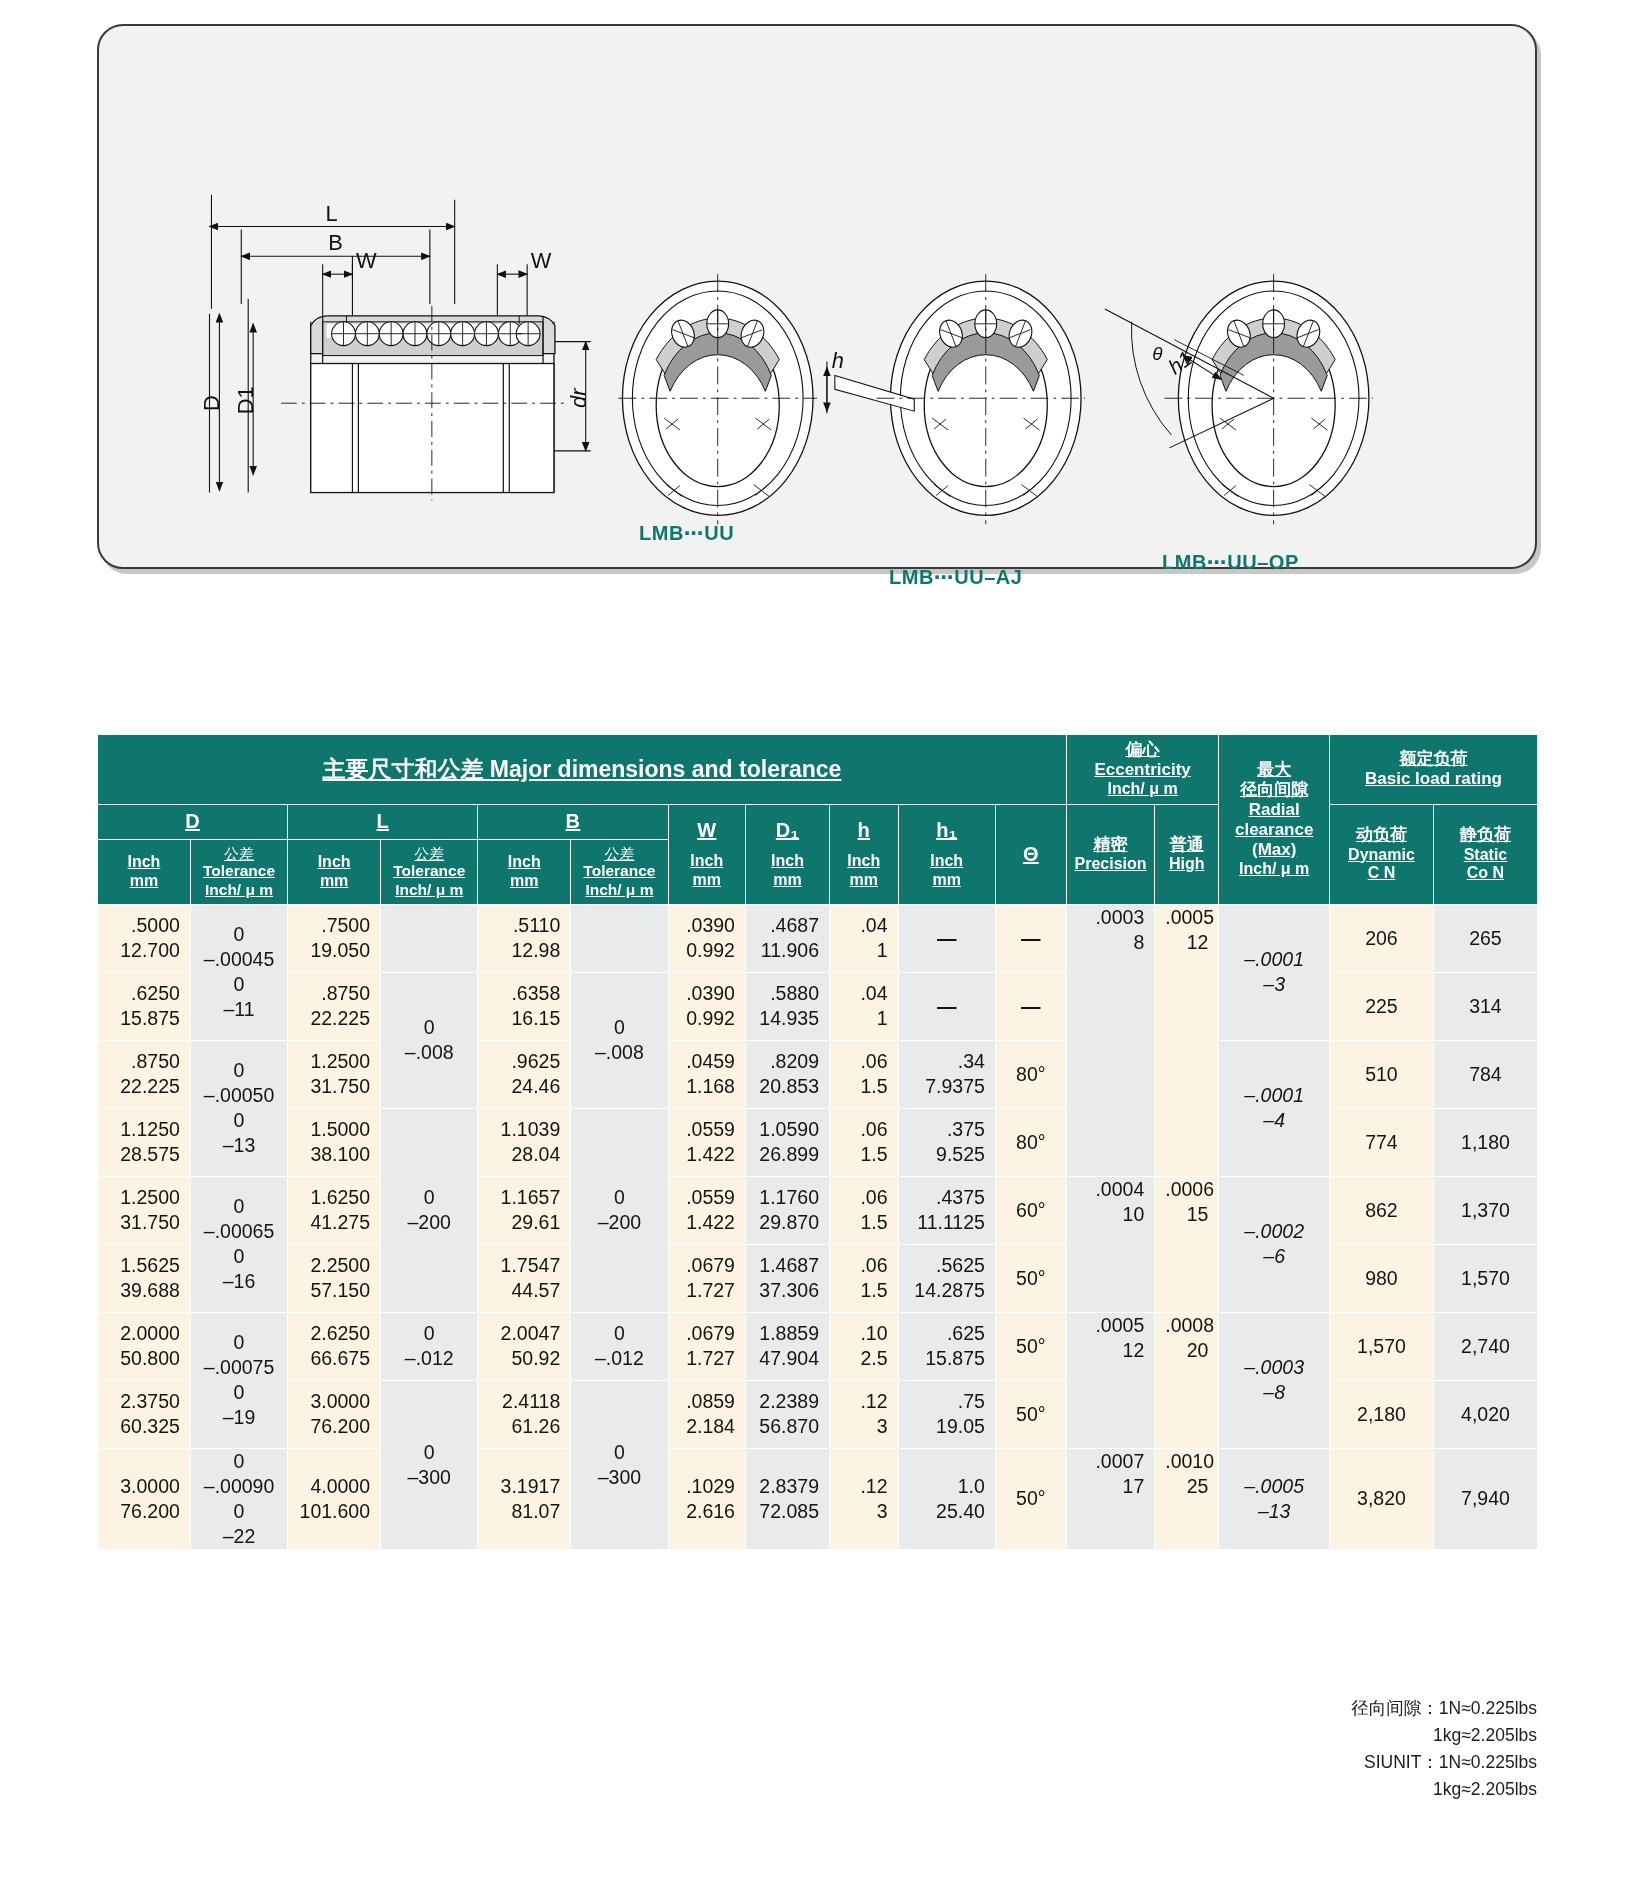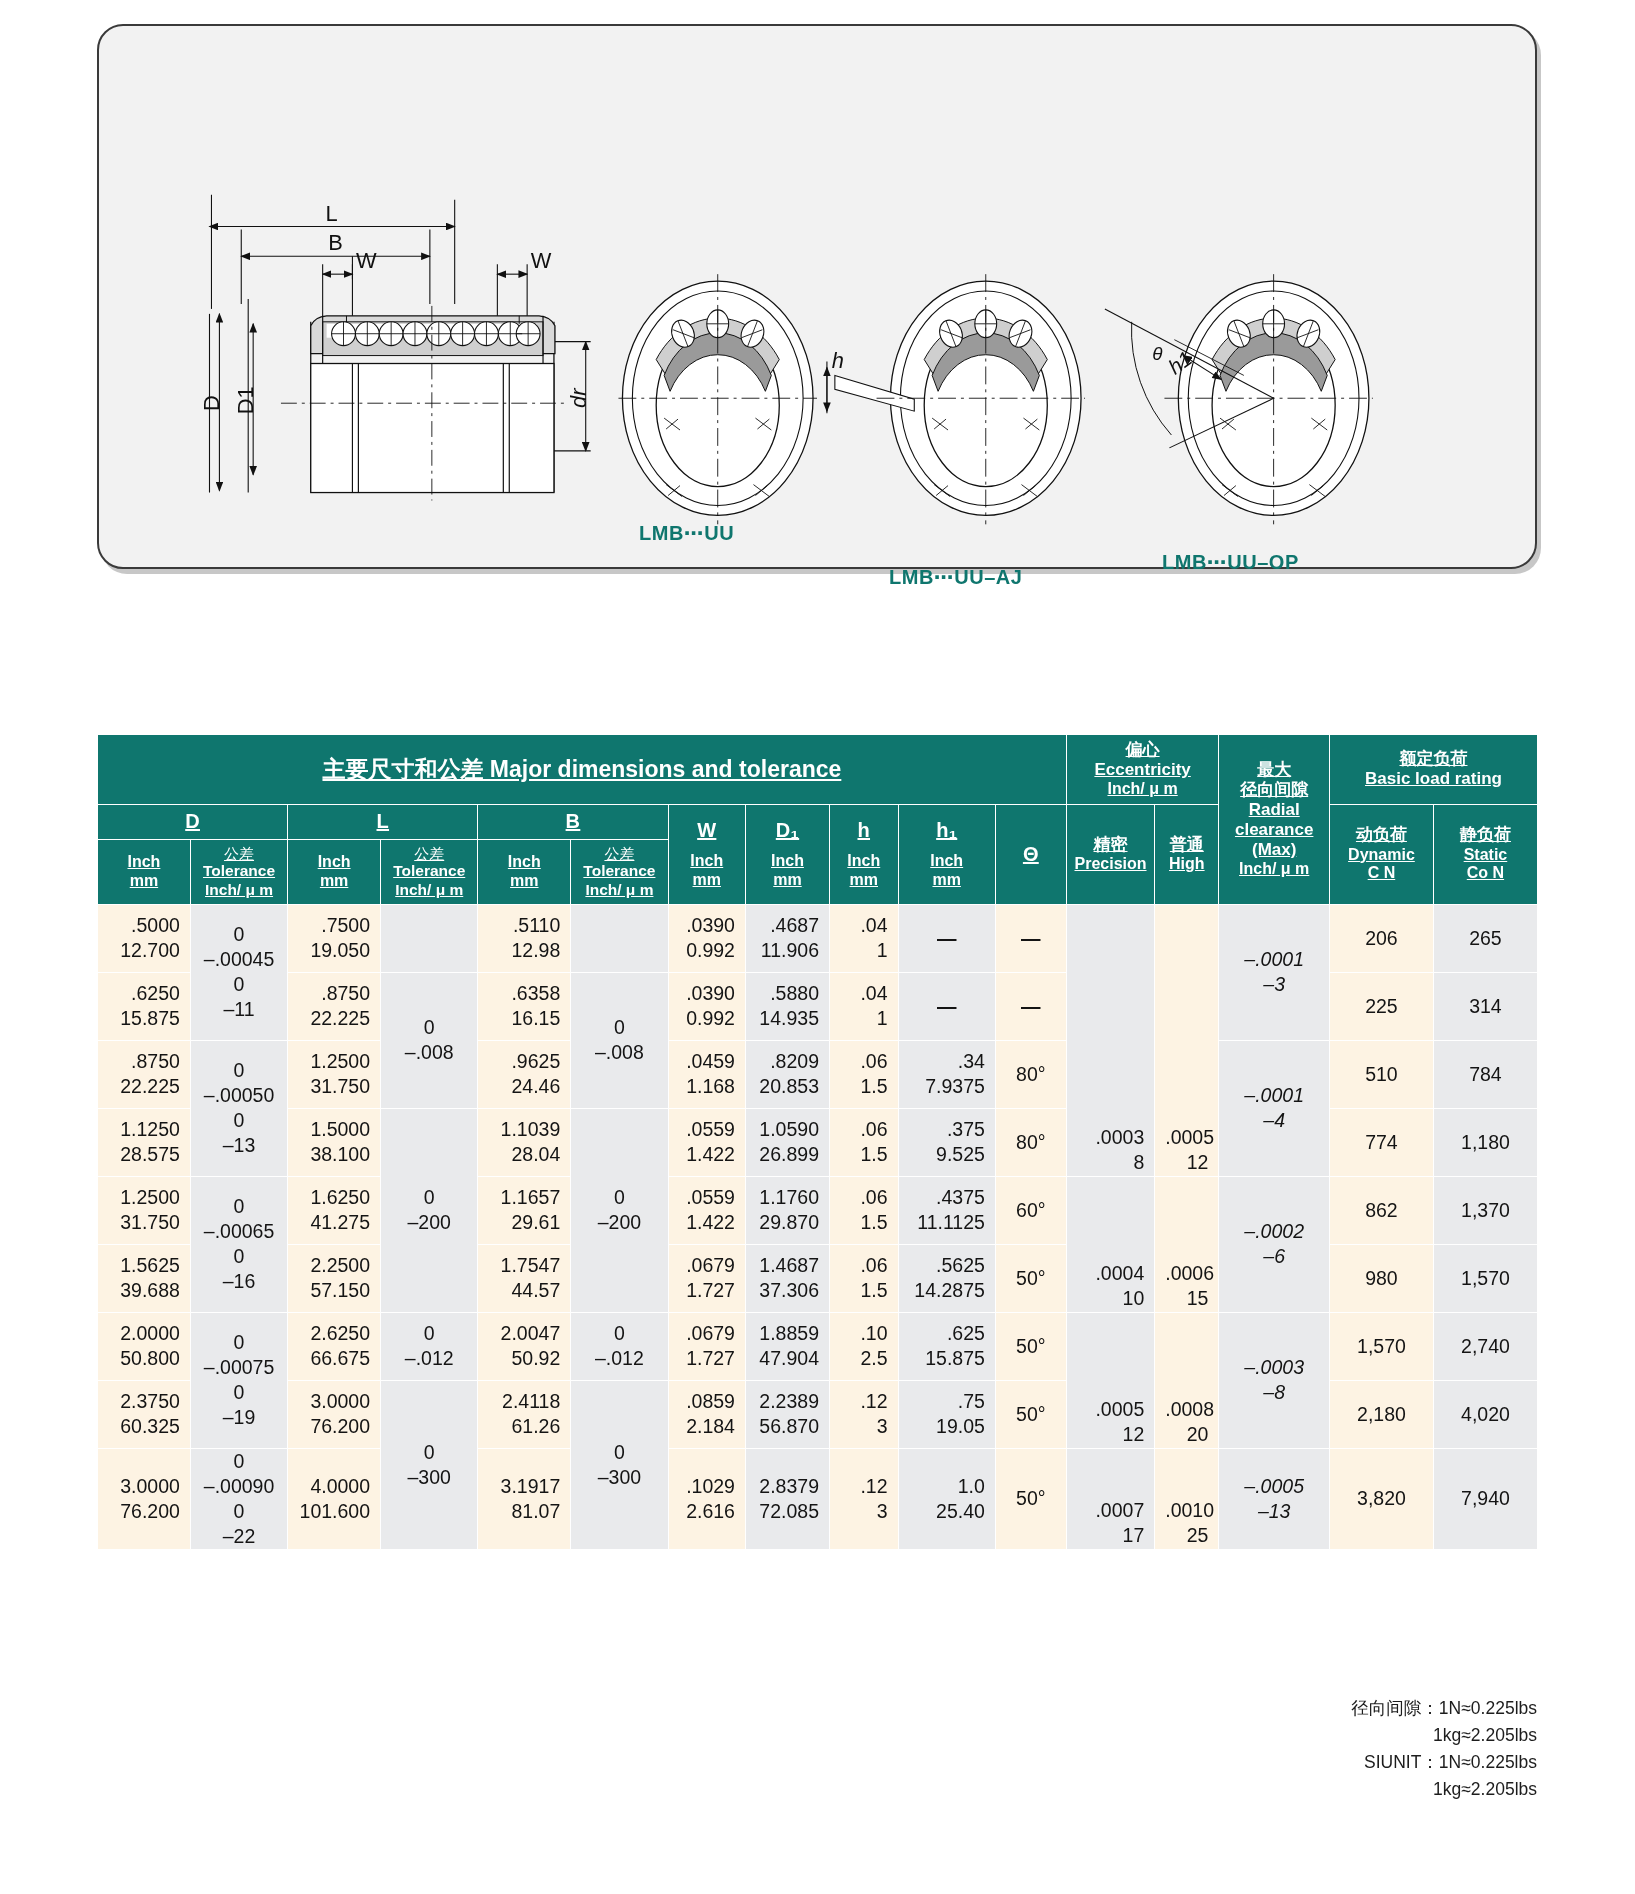--- a/index.html
+++ b/index.html
@@ -79,21 +79,21 @@
   }
   .c-cream{background:#fdf3e3;}
   .c-grey{background:#e9eaec;}
   .num2{display:flex;flex-direction:column;justify-content:center;height:100%;}
   .num2 .a{text-align:right;}
   .num2 .b{text-align:right;}
   .tol4{font-size:15px;line-height:1.22;text-align:center;}
   .tol2{font-size:19px;line-height:1.3;text-align:center;}
   .ctr{text-align:center;}
   .dash{font-size:22px;font-weight:bold;}
-  .ecc{display:flex;flex-direction:column;justify-content:flex-end;height:100%;text-align:right;font-size:19.5px;line-height:1.3;}
+  .ecc{display:flex;flex-direction:column;justify-content:flex-start;height:100%;text-align:right;font-size:19.5px;line-height:1.3;}
   .rad{text-align:center;font-size:19.5px;line-height:1.45;font-style:italic;}
   .theta{text-align:center;font-size:19px;}
 
   
   .footnotes{
     position:absolute;
     right:98px; top:1695px;
     text-align:right;
     font-size:17.5px;
     line-height:1.55;

